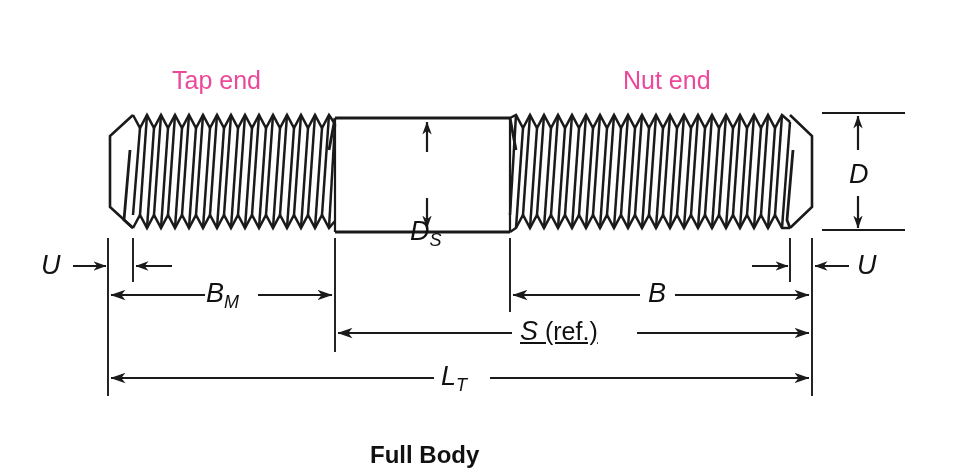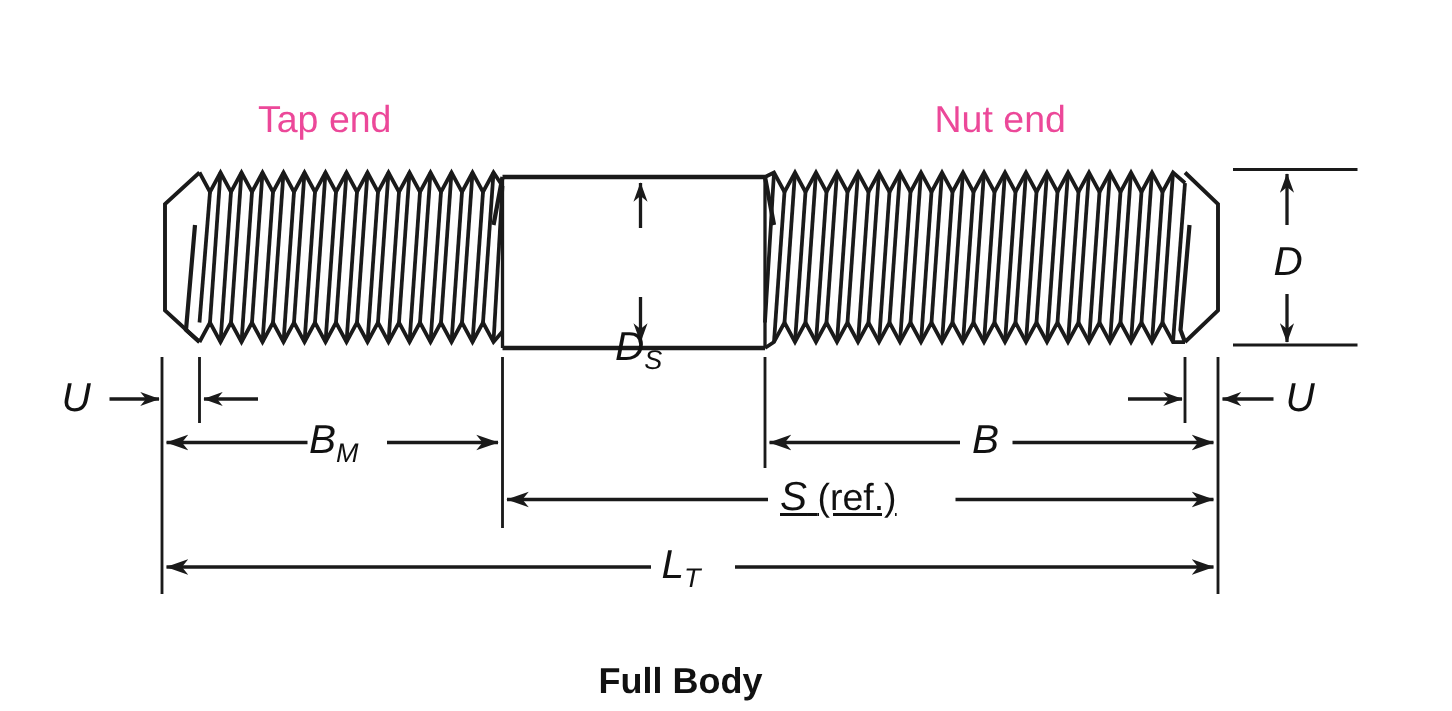--- a/index.html
+++ b/index.html
@@ -226,15 +226,15 @@
   </div>
 
   <div class="lbl dim-label" style="left:520px;top:318px;text-decoration:underline;">
     <span>S</span><span class="roman">&nbsp;</span><span class="roman">(ref.)</span>
   </div>
 
   <div class="lbl dim-label" style="left:441px;top:363px;">
     <span>L</span><span class="sub">T</span>
   </div>
 
-  <div class="lbl caption" style="left:399px;top:443px;text-align:center;">Full Body</div>
+  <div class="lbl caption" style="left:370px;top:443px;text-align:center;">Full Body</div>
 
 </div>
 
 </body></html>

